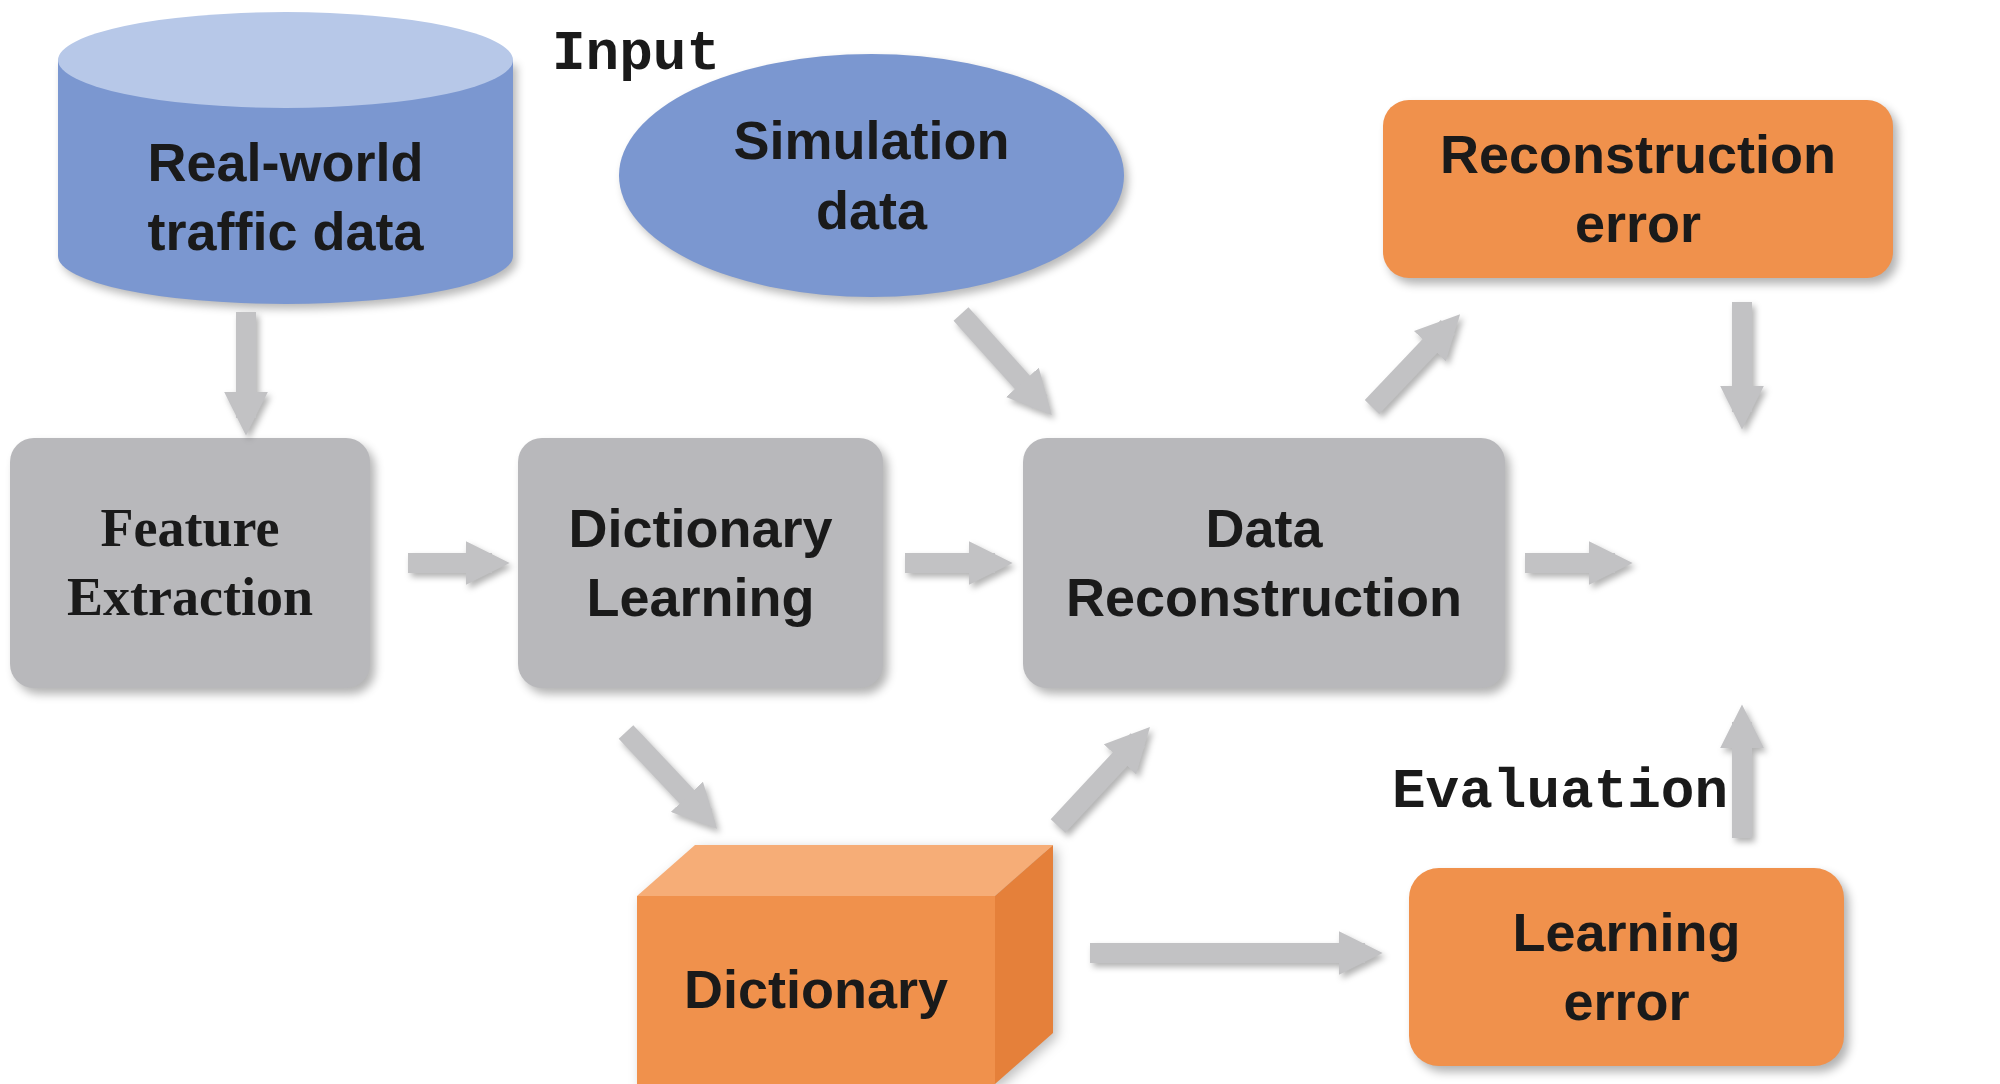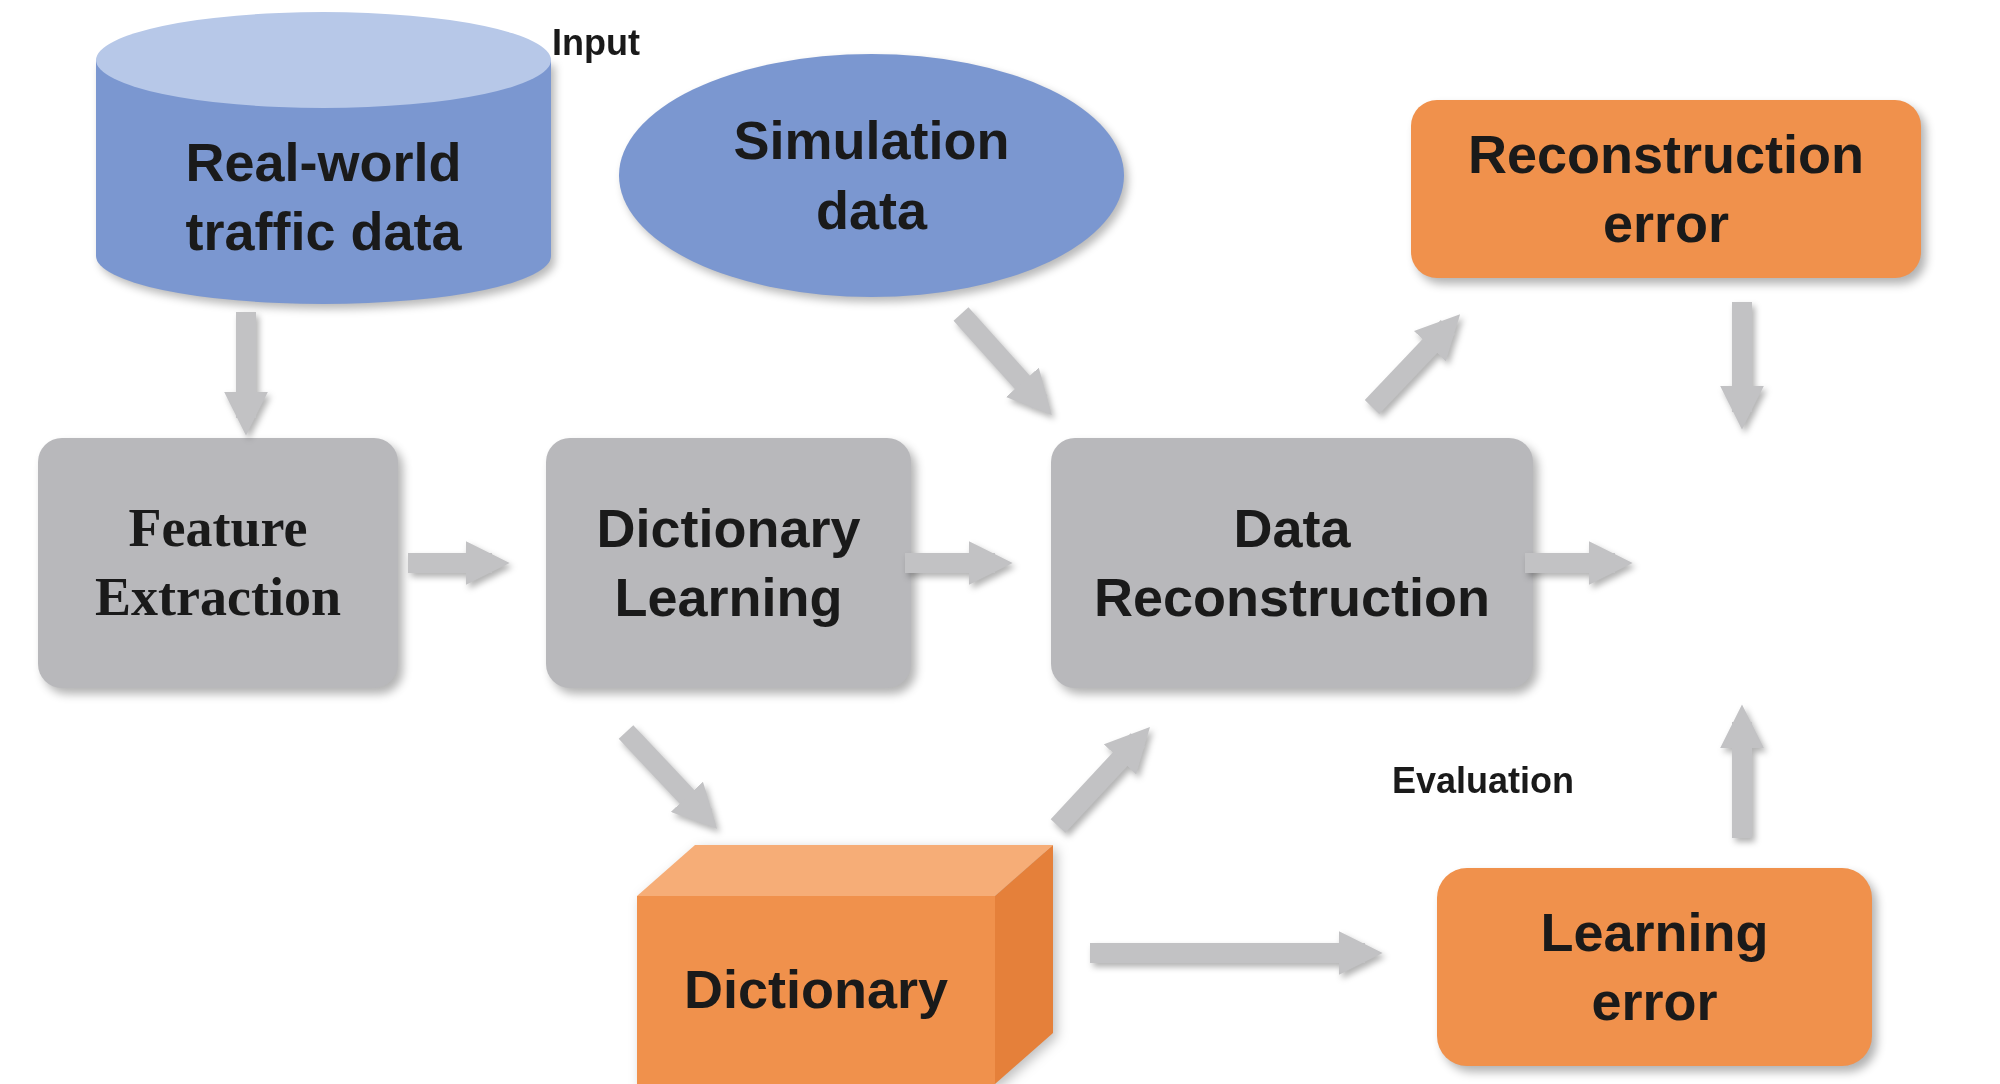--- a/index.html
+++ b/index.html
@@ -27,36 +27,36 @@
     text-align:center;
     font-size:54px;
     line-height:1.28;
     font-weight:600;
     color:var(--text);
     position:relative;
     z-index:3;
   }
   .annotation{
     position:absolute;
-    font-size:36px;
+    font-size:56px;
     font-weight:600;
     color:var(--text);
     z-index:4;
+    font-family:Liberation Mono, monospace;
   }
   .box{
     position:absolute;
     display:flex;align-items:center;justify-content:center;
     border-radius:24px;
     box-shadow:5px 6px 10px rgba(0,0,0,0.30);
-    margin-left:28px;
   }
   .gray{background:var(--gray_box);}
   .orangebox{background:var(--orange);}
   
-  #cyl{position:absolute;left:58px;top:12px;width:455px;height:292px;margin-left:38px;}
+  #cyl{position:absolute;left:58px;top:12px;width:455px;height:292px;}
   #cyl .cyl-body{
     position:absolute;left:0;top:48px;right:0;bottom:0;
     background:var(--blue);
     border-radius:0 0 50% 50% / 0 0 48px 48px;
     box-shadow:4px 5px 9px rgba(0,0,0,0.28);
   }
   #cyl .cyl-top{
     position:absolute;left:0;top:0;width:100%;height:96px;
     background:var(--blue_light);
     border-radius:50%;

